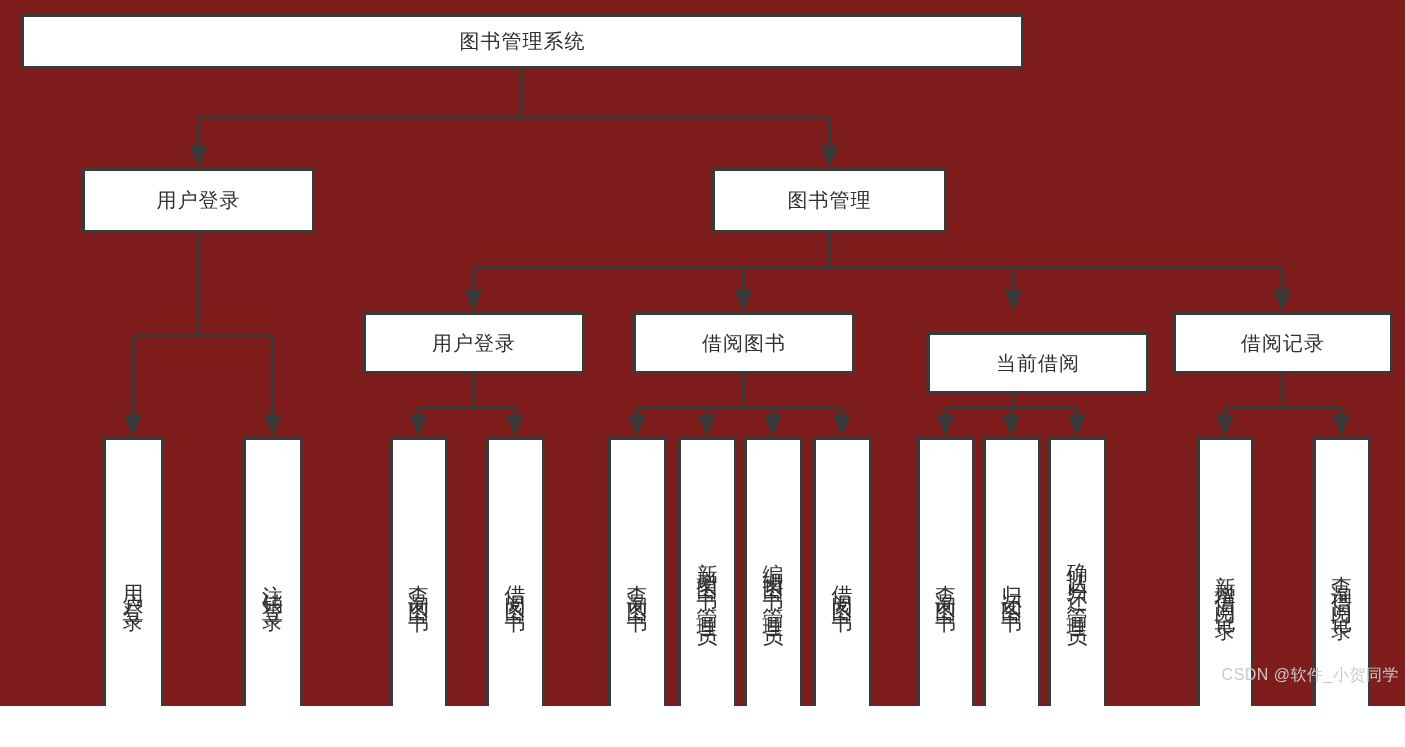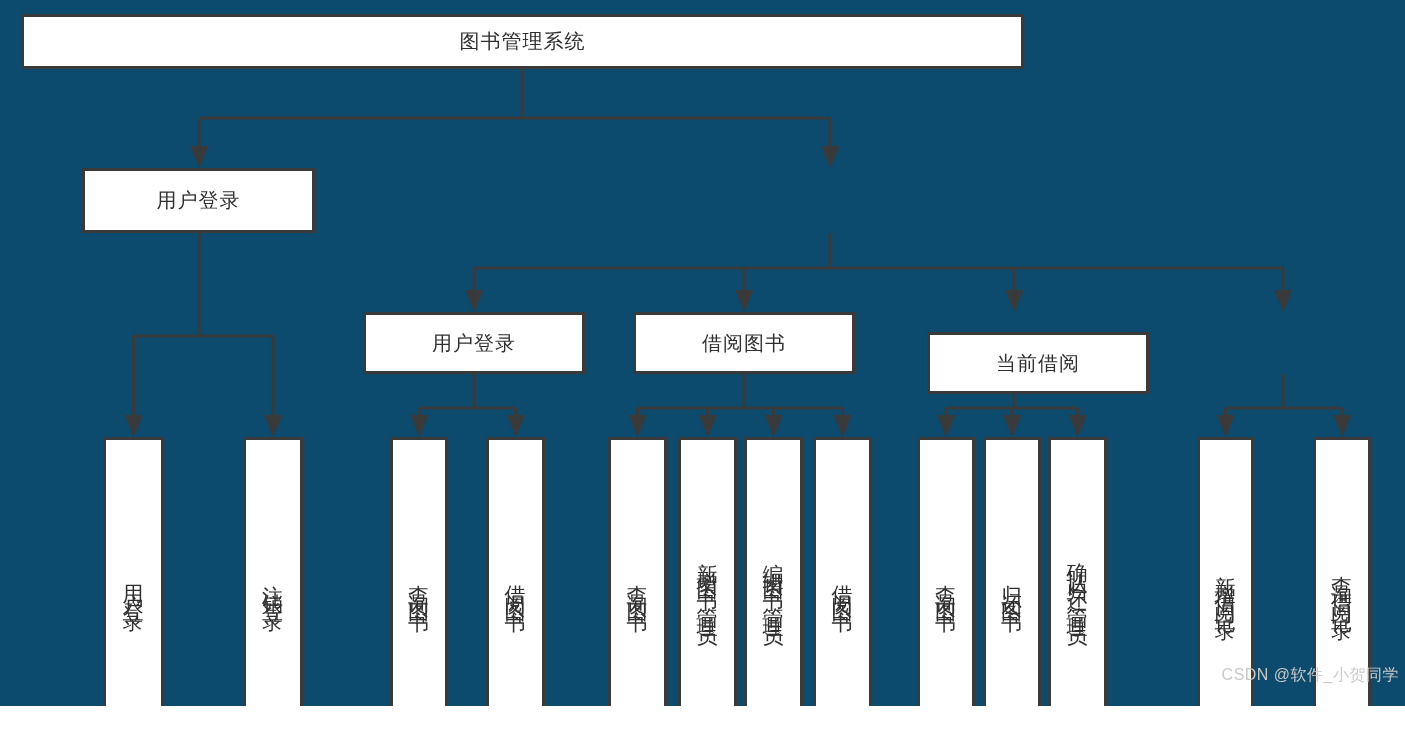--- a/index.html
+++ b/index.html
@@ -1,19 +1,19 @@
 <!DOCTYPE html>
 <html><head>
 <meta charset="utf-8">
 <style>
   html,body{margin:0;padding:0;background:#ffffff;}
   #canvas{
     position:relative;
     width:1405px;height:706px;
-    background:#0c4a6e;
+    background:#7f1d1d;
     font-family:"Liberation Sans","DejaVu Sans",sans-serif;
     overflow:hidden;
   }
   #connectors{position:absolute;left:0;top:0;width:1405px;height:747px;}
   .node{
     position:absolute;
     box-sizing:border-box;
     border:3px solid #3a3a3a;
     background:#ffffff;
     display:flex;
@@ -109,29 +109,35 @@
     <polygon points="1333,415 1351,415 1342,437"></polygon>
   </svg>
 
   <div class="node h-node" style="left:21px;top:14px;width:1003px;height:55px;">
     <span class="label">图书管理系统</span>
   </div>
 
   <div class="node h-node" style="left:82px;top:168px;width:233px;height:65px;">
     <span class="label">用户登录</span>
   </div>
+  <div class="node h-node" style="left:712px;top:168px;width:235px;height:65px;">
+    <span class="label">图书管理</span>
+  </div>
 
   <div class="node h-node" style="left:363px;top:312px;width:222px;height:62px;">
     <span class="label">用户登录</span>
   </div>
   <div class="node h-node" style="left:633px;top:312px;width:222px;height:62px;">
     <span class="label">借阅图书</span>
   </div>
   <div class="node h-node" style="left:903px;top:332px;width:222px;height:62px;margin-left:24px;">
     <span class="label">当前借阅</span>
+  </div>
+  <div class="node h-node" style="left:1173px;top:312px;width:220px;height:62px;">
+    <span class="label">借阅记录</span>
   </div>
 
   <div class="node v-node" style="left:103px;top:437px;width:61px;height:298px;">
     <span class="label">用户登录</span>
   </div>
   <div class="node v-node" style="left:243px;top:437px;width:60px;height:298px;">
     <span class="label">注销登录</span>
   </div>
 
   <div class="node v-node" style="left:390px;top:437px;width:58px;height:298px;">

